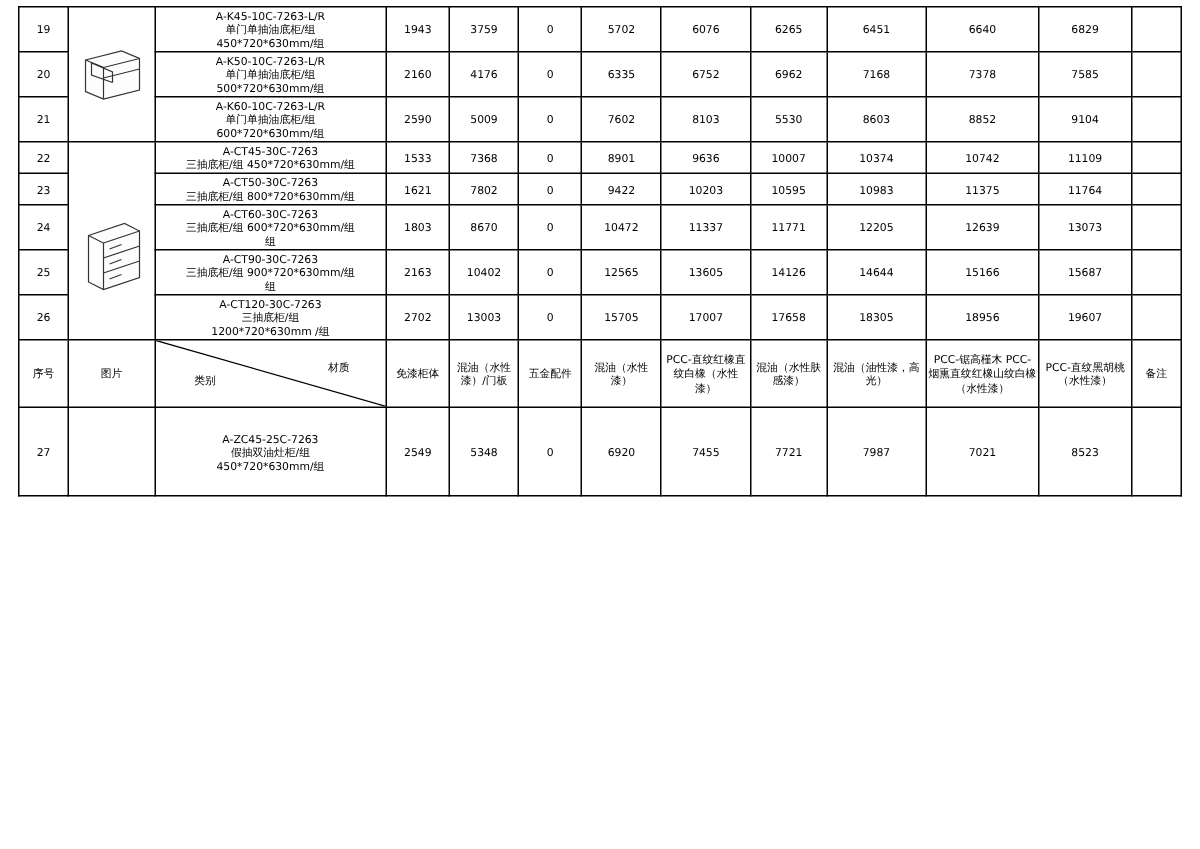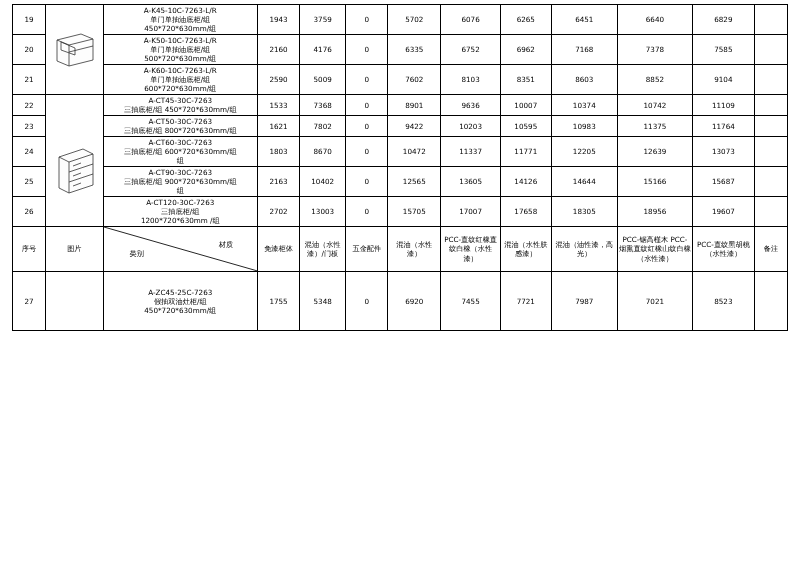--- a/index.html
+++ b/index.html
@@ -159,21 +159,21 @@
           <div>A-K60-10C-7263-L/R</div>
           <div>单门单抽油底柜/组</div>
           <div>600*720*630mm/组</div>
         </div>
       </td>
       <td class="num">2590</td>
       <td class="num">5009</td>
       <td class="num">0</td>
       <td class="num">7602</td>
       <td class="num">8103</td>
-      <td class="num">8351</td>
+      <td class="num">5530</td>
       <td class="num">8603</td>
       <td class="num">8852</td>
       <td class="num">9104</td>
       <td class="note"></td>
     </tr>
 
     <tr>
       <td class="idx">22</td>
       <td class="img" rowspan="5">
         <div class="cabimg">
@@ -317,21 +317,21 @@
     <tr>
       <td class="idx" style="height:56px">27</td>
       <td class="img"></td>
       <td class="spec">
         <div class="spec-lines">
           <div>A-ZC45-25C-7263</div>
           <div>假抽双油灶柜/组</div>
           <div>450*720*630mm/组</div>
         </div>
       </td>
-      <td class="num">1755</td>
+      <td class="num">2549</td>
       <td class="num">5348</td>
       <td class="num">0</td>
       <td class="num">6920</td>
       <td class="num">7455</td>
       <td class="num">7721</td>
       <td class="num">7987</td>
       <td class="num">7021</td>
       <td class="num">8523</td>
       <td class="note"></td>
     </tr>

